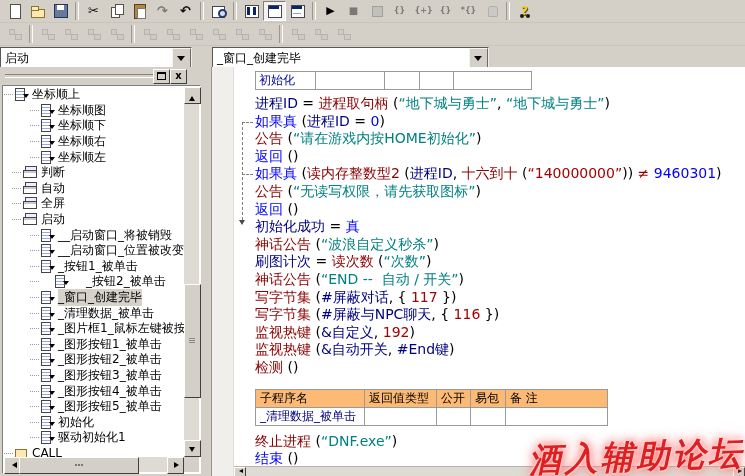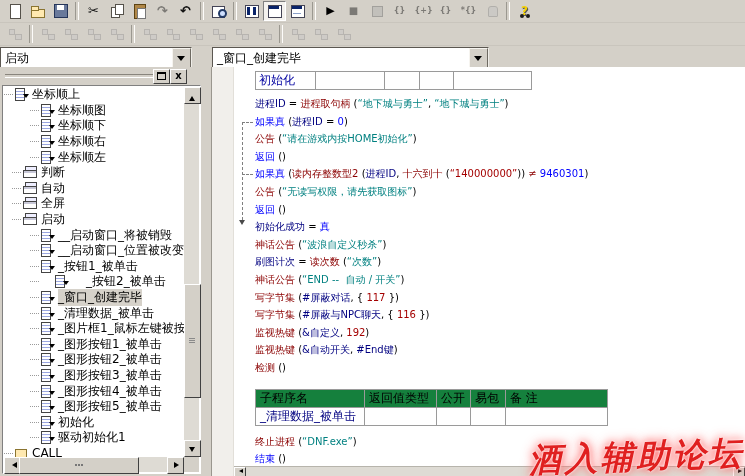--- a/index.html
+++ b/index.html
@@ -80,29 +80,29 @@
   .hthumb{position:absolute;top:0;left:15px;width:118px;height:15px;background:#d4d0c8;border:1px solid;border-color:#fff #404040 #404040 #fff}
   .hthumb::after{content:'';position:absolute;top:6px;left:50%;margin-left:-4px;width:2px;height:2px;background:#777;box-shadow:3px 0 0 #777,6px 0 0 #777}
   
   .splitter{position:absolute;left:203px;top:67px;width:8px;bottom:0;background:#d4d0c8}
   .editor{position:absolute;left:211px;top:67px;right:0;bottom:0;background:#fff;border-left:1px solid #9a968e}
   .gutter{position:absolute;left:0;top:0;width:21px;bottom:0;background:#f1efeb;border-right:1px solid #e2dfd9}
   .content{position:absolute;left:22px;top:0;right:0;bottom:9px;padding:4px 0 0 21px;overflow:hidden}
   .hdr-table{border-collapse:collapse;margin:0 0 5px 0}
   .hdr-table td{border:1px solid #9a9a9a;height:16px;font-size:12px;padding:0 3px;color:#0000a0}
   .code-lines{position:relative}
-  .code-line{height:17.6px;line-height:17.6px;font-size:10px;white-space:pre;color:#000}
+  .code-line{height:17.6px;line-height:17.6px;font-size:14px;white-space:pre;color:#000}
   .tk-k{color:var(--kw)}.tk-f{color:var(--fn)}.tk-s{color:var(--str)}.tk-v{color:var(--vr)}
   .tk-n{color:var(--num)}.tk-r{color:var(--rn)}.tk-p{color:#000}
   .bracket{position:absolute;left:-13px;width:1px;border-left:1px dashed #7f7f7f}
   .bdash{position:absolute;left:-13px;width:11px;border-top:1px dashed #7f7f7f}
   .barrow{position:absolute;left:-16px;border:3.5px solid transparent;border-top:5px solid #4a4a4a}
   .sub-table{border-collapse:collapse;margin:12px 0 7px 0}
   .sub-table td{border:1px solid #9a9a9a;height:17px;font-size:12px;padding:0 4px;white-space:nowrap}
-  .sub-table tr.h td{background:#15803d;color:#000}
+  .sub-table tr.h td{background:#fdba74;color:#000}
   .sub-table tr.r td{color:#000080}
   .editor-hscroll{position:absolute;left:22px;right:0;bottom:0;height:9px;background:#dedbd4;border-top:1px solid #b7b4ac}
   .mini{width:10px;height:8px;border-color:#fff #404040 #404040 #fff}
   .mini.sb-lf::after{left:2px;top:1px;border-width:2.5px;border-right-width:4px;border-right-color:#000}
   .mini.sb-rt::after{left:4px;top:1px;border-width:2.5px;border-left-width:4px;border-left-color:#000}
   .watermark{position:absolute;right:0px;bottom:0px;font-size:33px;font-weight:bold;font-style:italic;letter-spacing:3px;color:var(--wm);white-space:nowrap;transform:rotate(-2deg);transform-origin:right bottom;text-shadow:0 0 1px #fff,0 0 3px #fff,0 0 9px #ff5a5a,0 0 14px #ff9090}
 </style>
 </head>
 <body style="--kw: #0000ff; --fn: #8b0000; --str: #008080; --vr: #000080; --num: #0000ff; --rn: #a40000; --wm: #e02020;">
 

